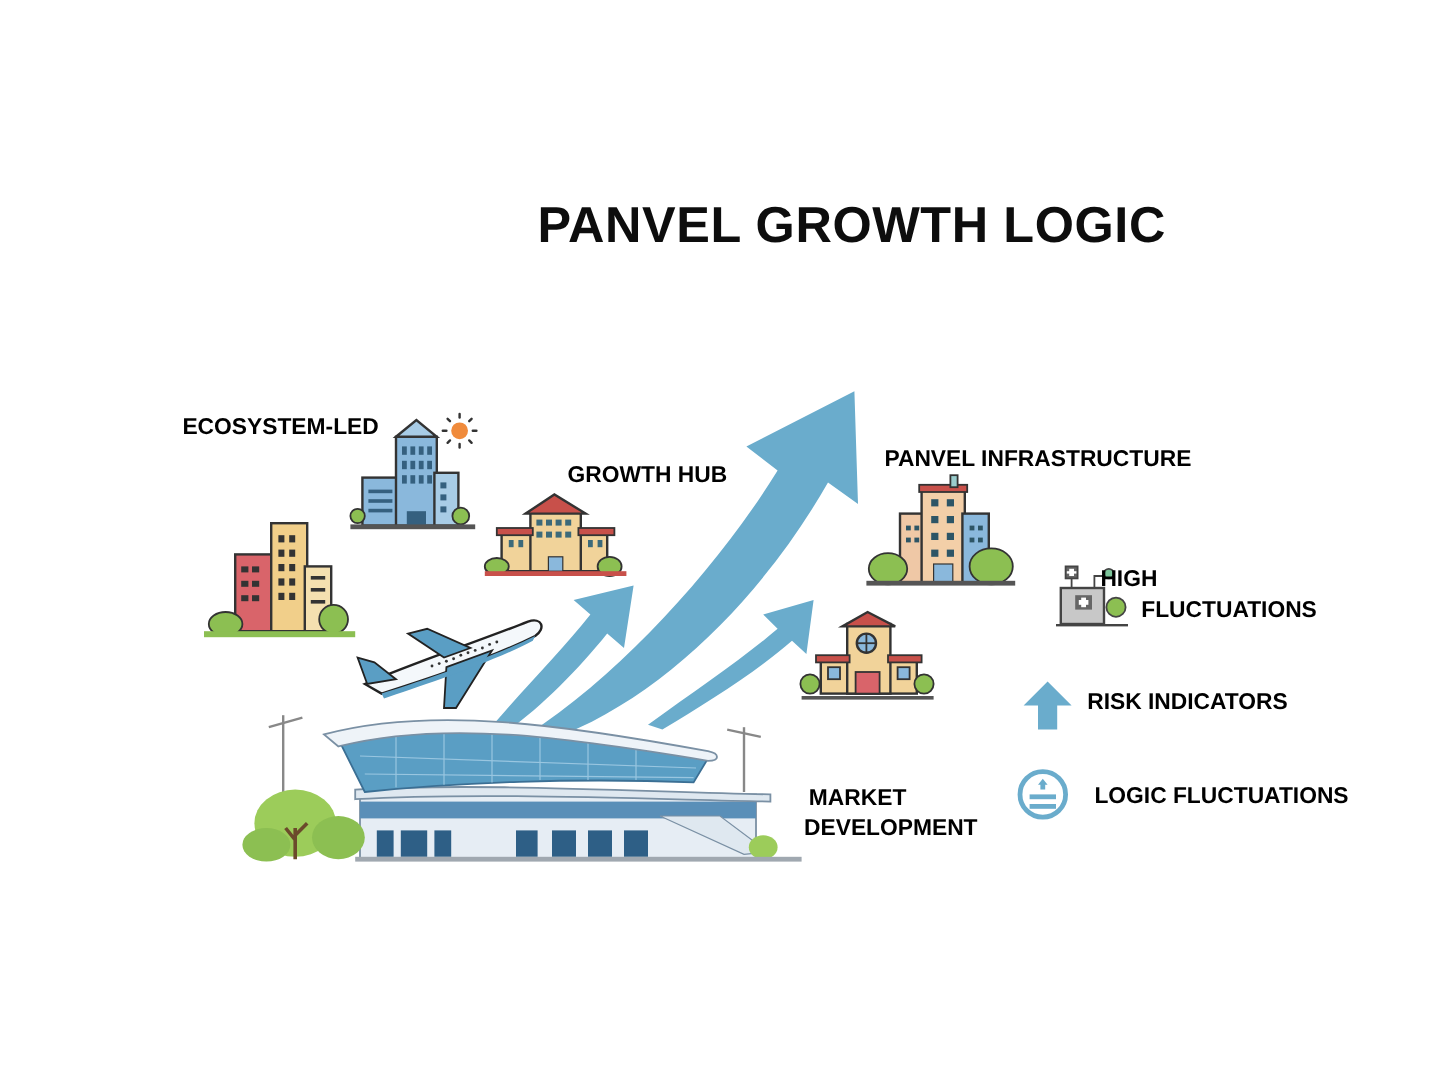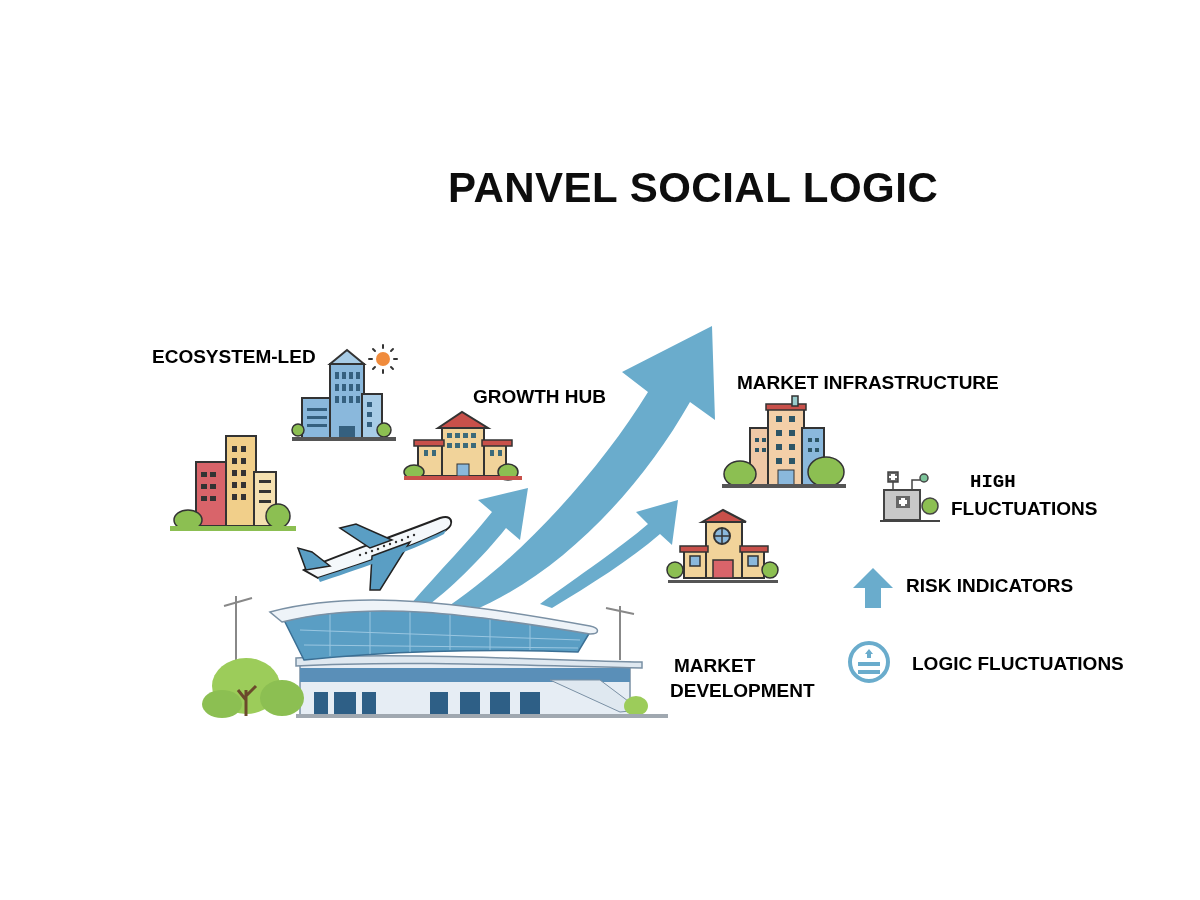--- a/index.html
+++ b/index.html
@@ -10,21 +10,21 @@
     .abs { position: absolute; }
     .title {
       left: 448px; top: 164px; font-size: 42px; font-weight: bold; letter-spacing: 0.5px; color: #0d0d0d; white-space: nowrap;
     }
     .label { font-size: 19px; font-weight: bold; color: #000000; white-space: nowrap; line-height: 25px; }
     svg { position: absolute; left: 0; top: 0; }
   </style>
 </head>
 <body>
 
-<div class="abs title">PANVEL SOCIAL LOGIC</div>
+<div class="abs title">PANVEL GROWTH LOGIC</div>
 
 <svg width="1200" height="900" viewBox="0 0 1200 900">
 
   <g fill="#6aaccc">
 
     <path d="M440,612 C520,560 600,470 648,392 L622,372 L712,326 L715,420 L690,402 C640,490 560,575 470,612 Z"></path>
 
     <path d="M410,605 C440,570 470,540 492,512 L478,500 L528,488 L520,540 L506,528 C482,558 450,590 422,610 Z"></path>
 
     <path d="M540,604 C580,575 620,548 648,524 L636,512 L678,500 L672,545 L660,534 C630,560 590,585 552,608 Z"></path>
@@ -265,22 +265,22 @@
     <ellipse cx="222" cy="704" rx="20" ry="14" fill="#8cbf52"></ellipse>
     <ellipse cx="282" cy="698" rx="22" ry="18" fill="#8cbf52"></ellipse>
     <path d="M246,716 L246,690 M246,700 L238,690 M246,696 L256,686" stroke="#6b4a2b" stroke-width="3" fill="none"></path>
     <ellipse cx="636" cy="706" rx="12" ry="10" fill="#9ccc5a"></ellipse>
     <rect x="296" y="714" width="372" height="4" fill="#a0a8b0"></rect>
   </g>
 </svg>
 
 <div class="abs label" style="left:152px; top:344px;">ECOSYSTEM-LED</div>
 <div class="abs label" style="left:473px; top:384px;">GROWTH HUB</div>
-<div class="abs label" style="left:737px; top:370px;">MARKET INFRASTRUCTURE</div>
-
-<div class="abs label" style="left:970px; top:470px;font-family:Liberation Mono, monospace;">HIGH</div>
+<div class="abs label" style="left:737px; top:370px;">PANVEL INFRASTRUCTURE</div>
+
+<div class="abs label" style="left:917px; top:470px;">HIGH</div>
 <div class="abs label" style="left:951px; top:496px;">FLUCTUATIONS</div>
 
 <div class="abs label" style="left:906px; top:573px;text-align:center;">RISK INDICATORS</div>
 <div class="abs label" style="left:912px; top:651px;">LOGIC FLUCTUATIONS</div>
 
 <div class="abs label" style="left:674px; top:653px;">MARKET</div>
 <div class="abs label" style="left:670px; top:678px;">DEVELOPMENT</div>
 
 </body></html>

